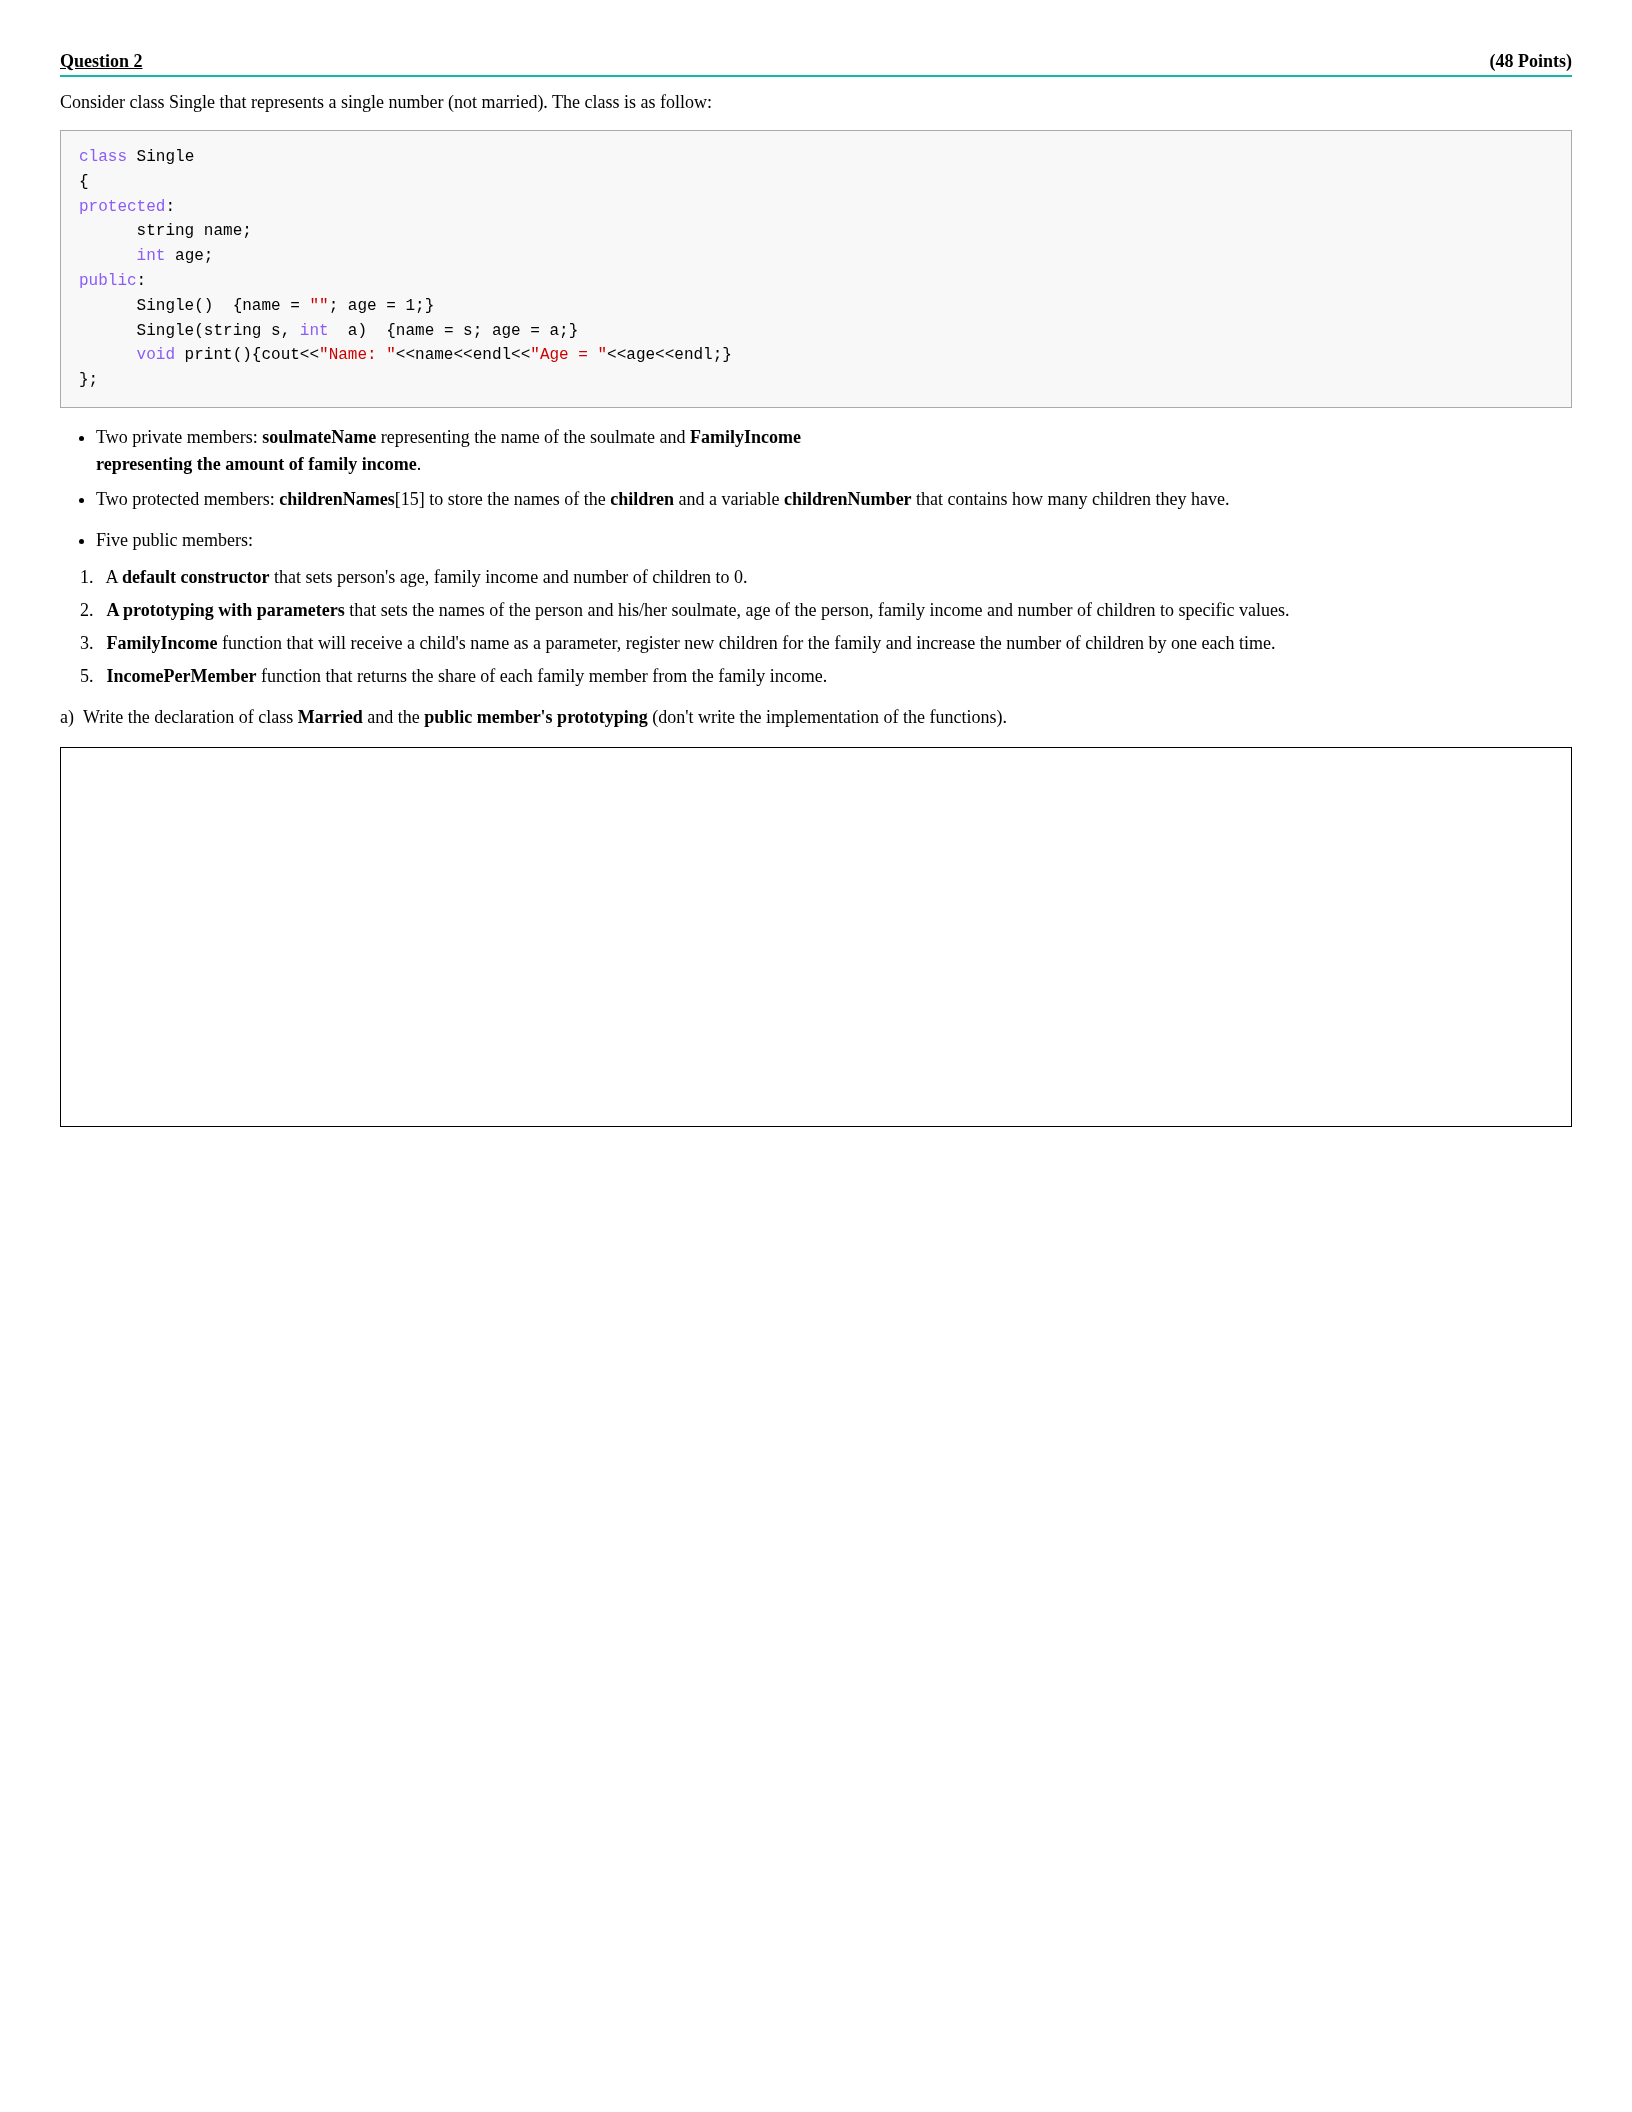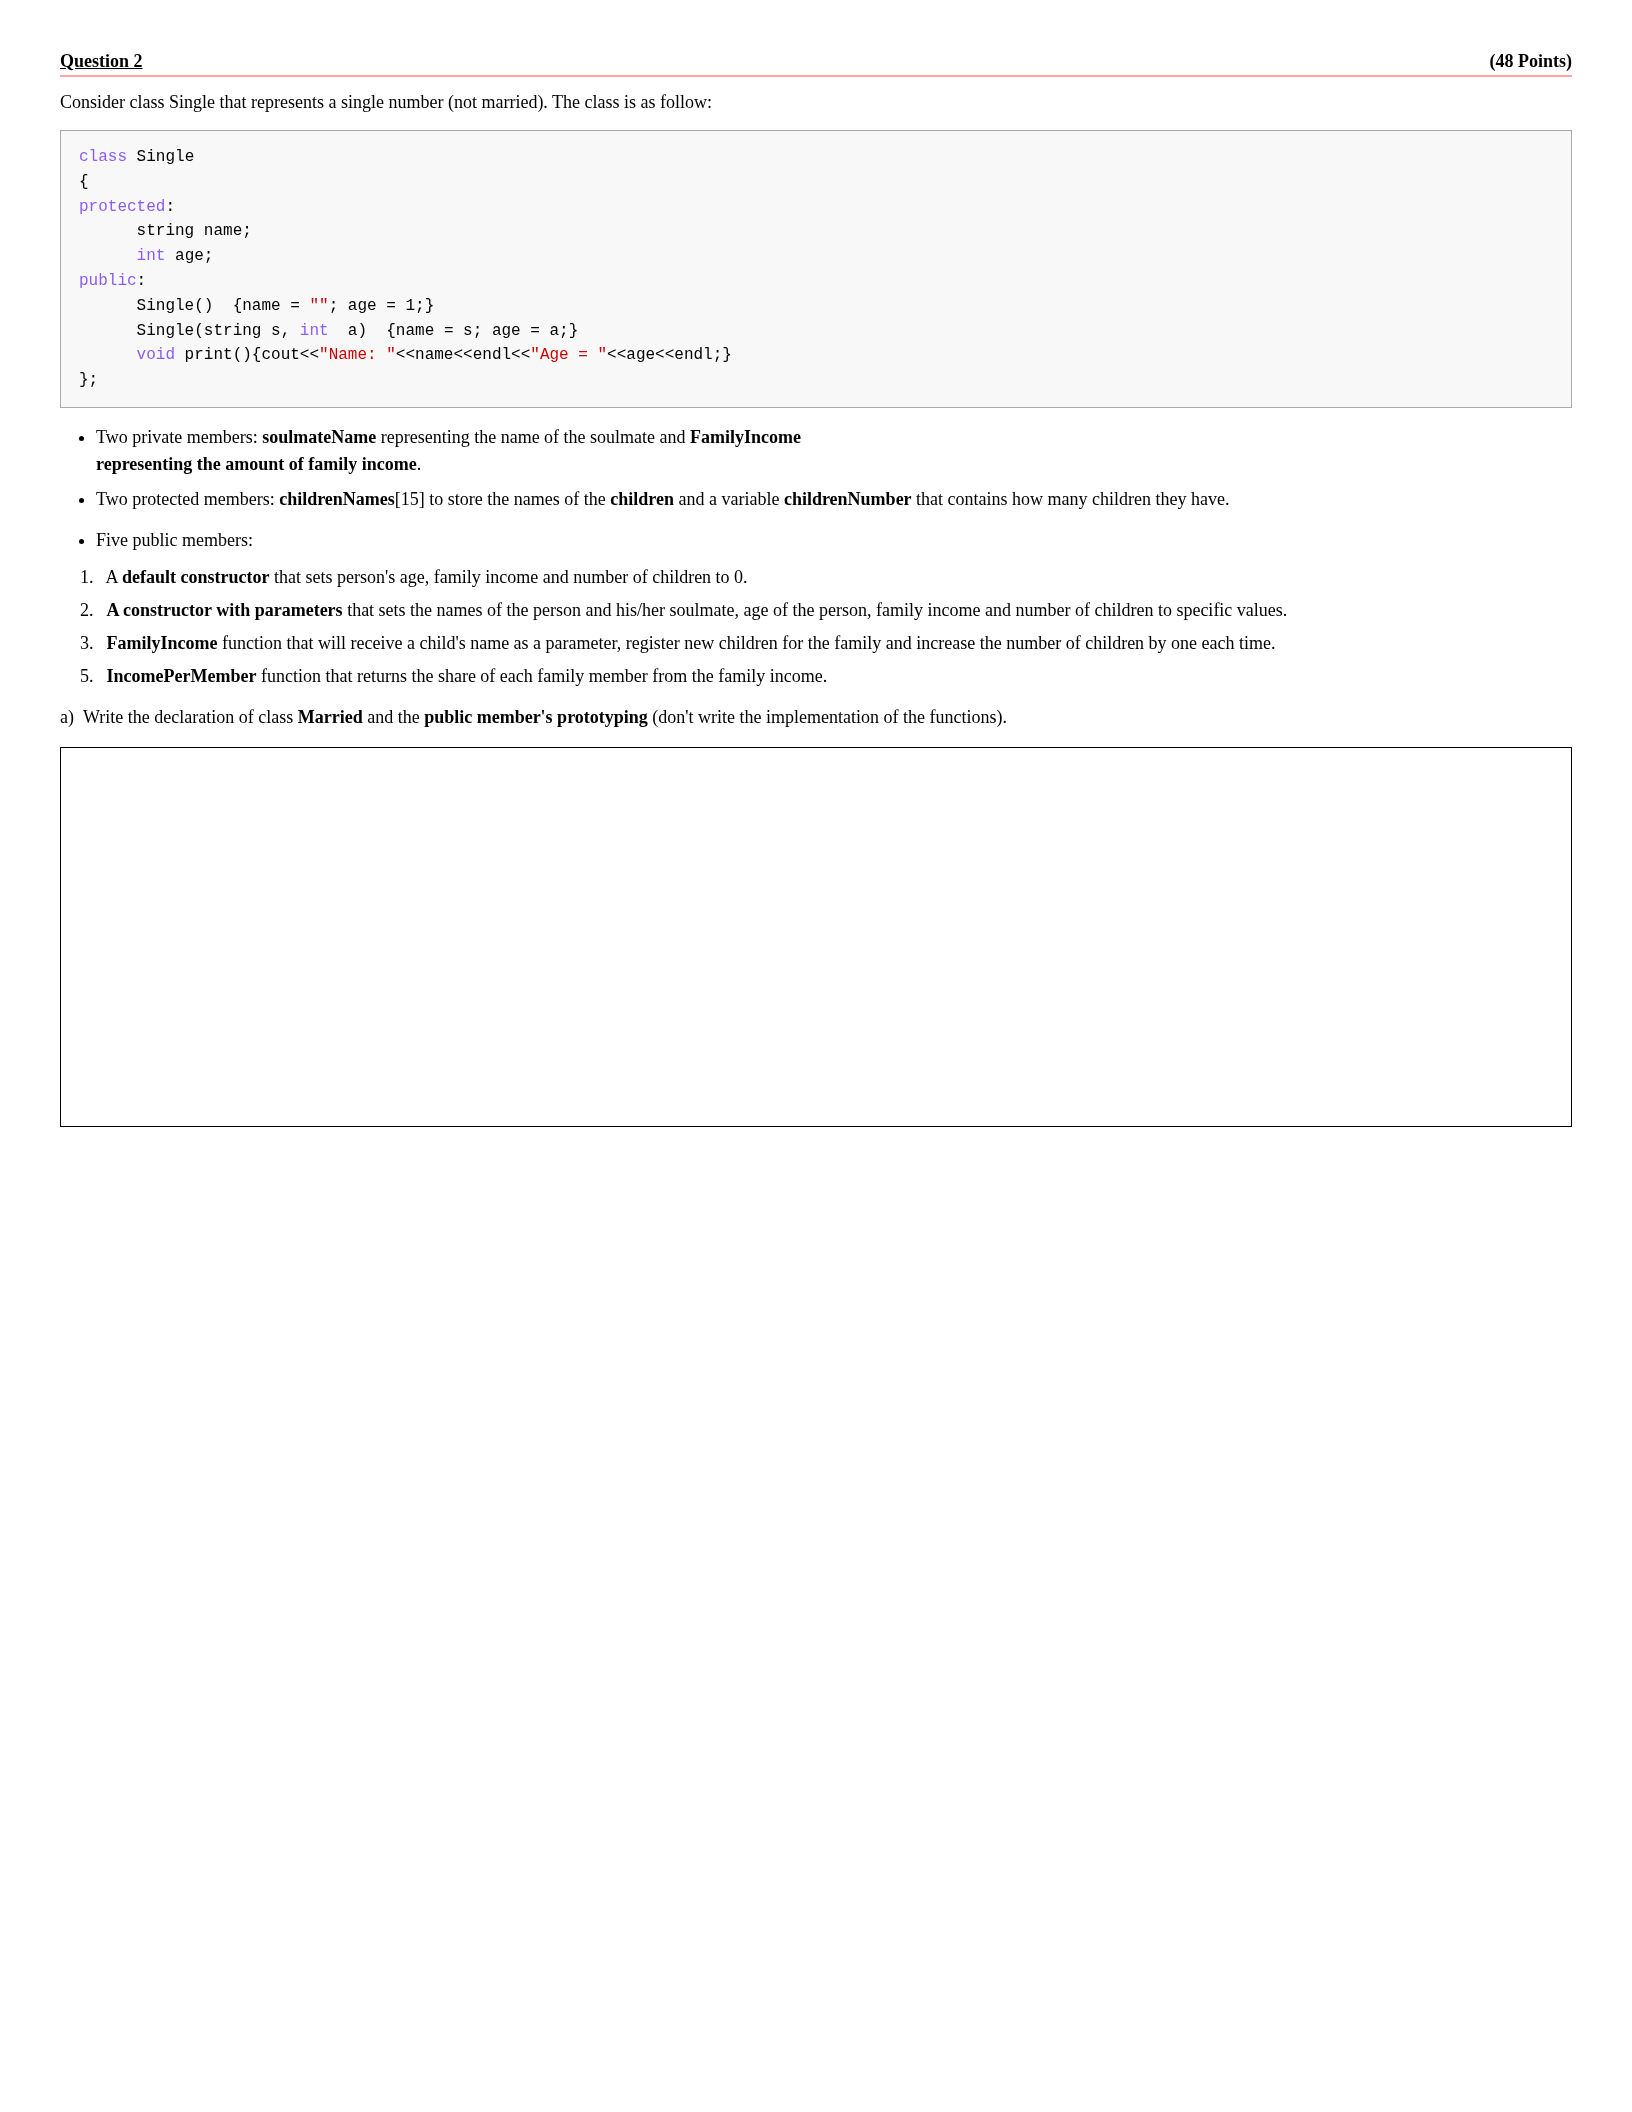--- a/index.html
+++ b/index.html
@@ -15,21 +15,21 @@
       color: #000000;
       padding: 48px 60px;
       max-width: 1632px;
       line-height: 1.5;
     }
 
     .question-header {
       display: flex;
       justify-content: space-between;
       align-items: flex-start;
-      border-bottom: 2px solid #fca5a5;
+      border-bottom: 2px solid #14b8a6;
       margin-bottom: 12px;
     }
 
     .question-title {
       font-weight: bold;
       text-decoration: underline;
       font-size: 18px;
     }
 
     .question-points {
@@ -153,21 +153,21 @@
     </li>
   </ul>
 
   <div class="numbered-list">
     <div class="numbered-item">
       <span class="num">1.</span>
       A <strong>default constructor</strong> that sets person's age, family income and number of children to 0.
     </div>
     <div class="numbered-item">
       <span class="num">2.</span>
-      <strong>A constructor with parameters</strong> that sets the names of the person and his/her soulmate, age of the person, family income and number of children to specific values.
+      <strong>A prototyping with parameters</strong> that sets the names of the person and his/her soulmate, age of the person, family income and number of children to specific values.
     </div>
     <div class="numbered-item">
       <span class="num">3.</span>
       <strong>FamilyIncome</strong> function that will receive a child's name as a parameter, register new children for the family and increase the number of children by one each time.
     </div>
     <div class="numbered-item">
       <span class="num">5.</span>
       <strong>IncomePerMember</strong> function that returns the share of each family member from the family income.
     </div>
   </div>

